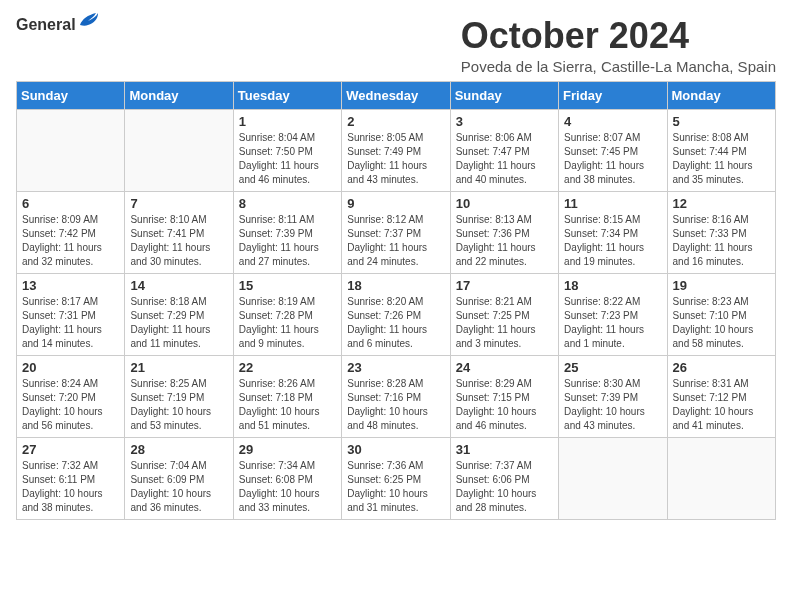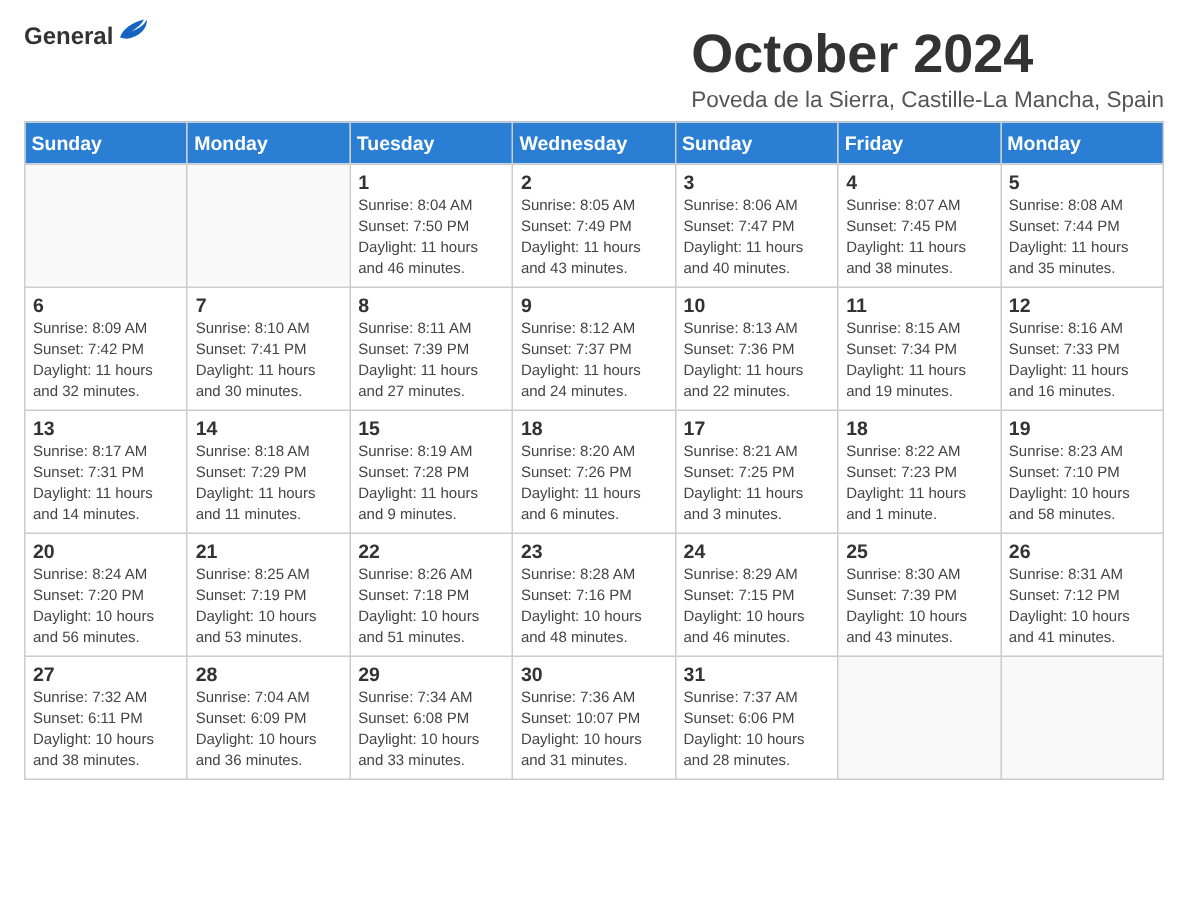--- a/index.html
+++ b/index.html
@@ -360,21 +360,21 @@
           <div class="day-info">
             <div>Sunrise: 7:34 AM</div>
             <div>Sunset: 6:08 PM</div>
             <div>Daylight: 10 hours and 33 minutes.</div>
           </div>
         </td>
         <td>
           <div class="day-number">30</div>
           <div class="day-info">
             <div>Sunrise: 7:36 AM</div>
-            <div>Sunset: 10:07 PM</div>
+            <div>Sunset: 6:25 PM</div>
             <div>Daylight: 10 hours and 31 minutes.</div>
           </div>
         </td>
         <td>
           <div class="day-number">31</div>
           <div class="day-info">
             <div>Sunrise: 7:37 AM</div>
             <div>Sunset: 6:06 PM</div>
             <div>Daylight: 10 hours and 28 minutes.</div>
           </div>

